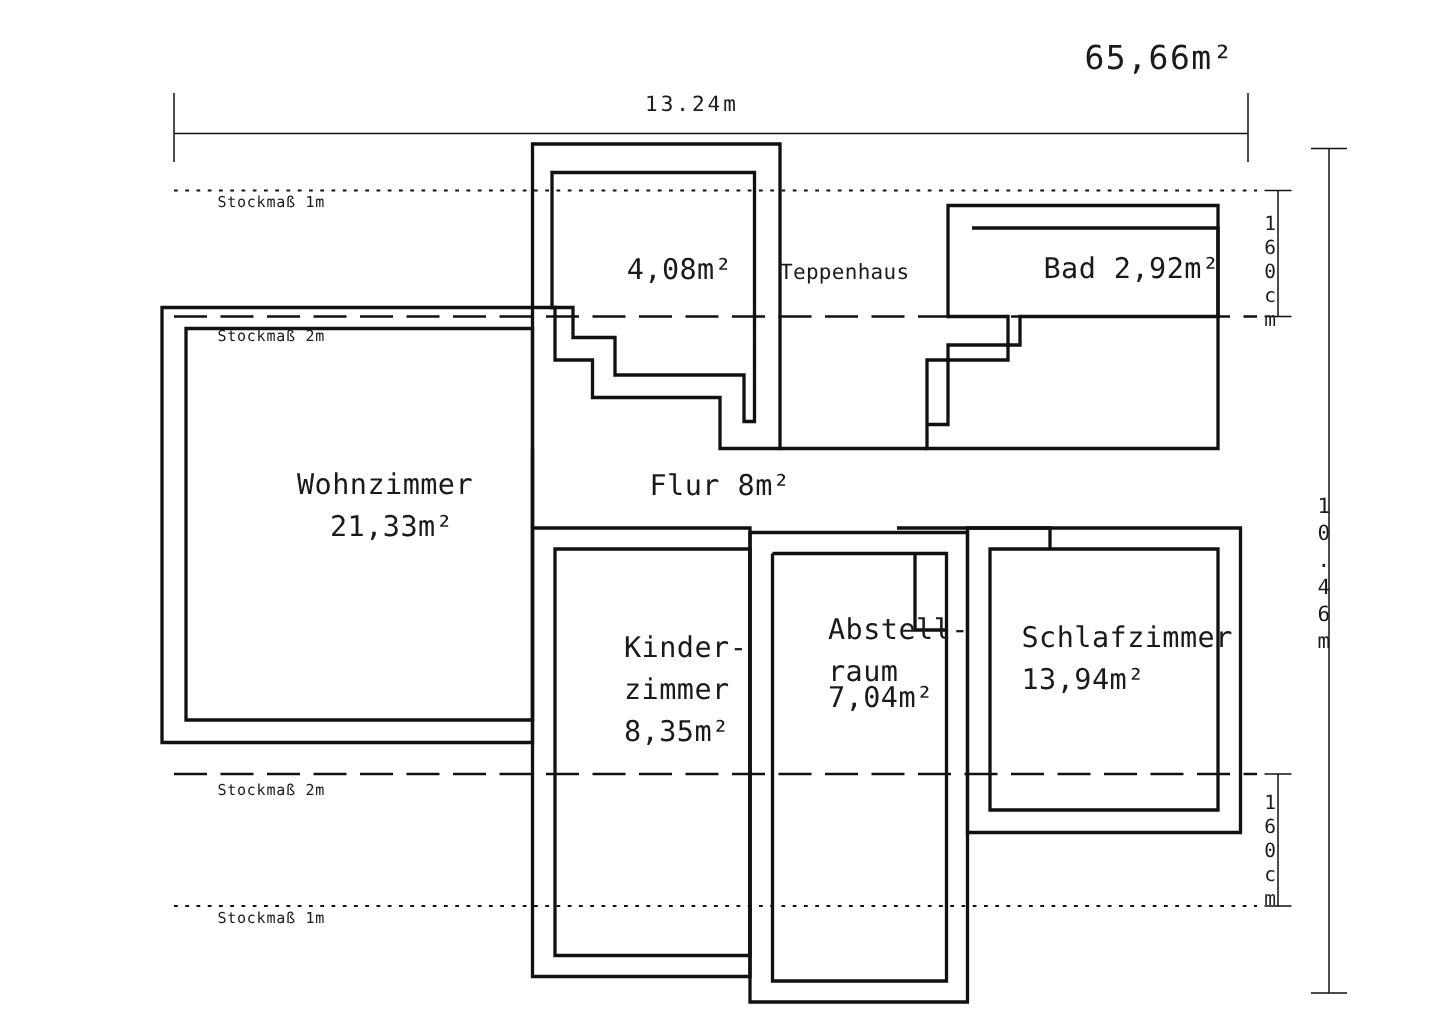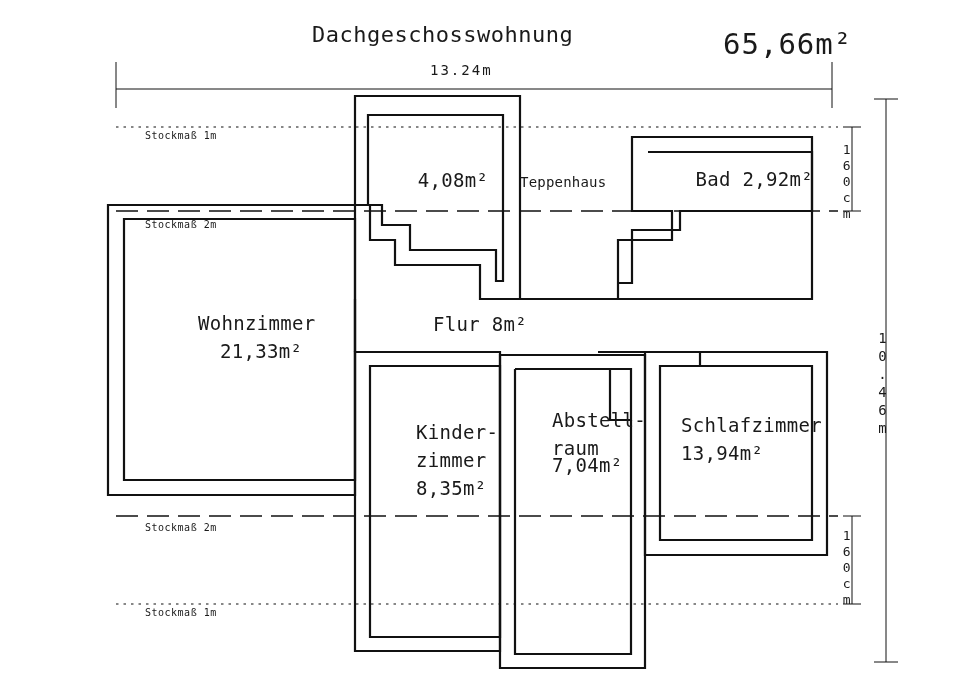--- a/index.html
+++ b/index.html
@@ -21,21 +21,21 @@
   .txt {
     position: absolute;
     white-space: pre;
     line-height: 1.25;
   }
   .title {
     font-size: 22px;
     letter-spacing: 0.5px;
   }
   .area-total {
-    font-size: 29px;
+    font-size: 22px;
     letter-spacing: 1px;
   }
   .room-label {
     font-size: 19px;
     text-align: center;
     letter-spacing: 0.3px;
   }
   .room-label.left {
     text-align: left;
     margin-left: 28px;
@@ -148,21 +148,20 @@
     <path class="wall" d="M 515,369 L 515,654 L 631,654 L 631,420"></path>
 
     <path class="wall" d="M 645,352 L 827,352 L 827,555 L 645,555 Z"></path>
     <path class="wall" d="M 660,366 L 812,366 L 812,540 L 660,540 Z"></path>
     <path class="wall" d="M 598,352 L 700,352 L 700,366"></path>
 
     <path class="wall" d="M 520,299 L 618,299"></path>
     <path class="wall" d="M 355,299 L 355,352"></path>
   </svg>
 
-  <div class="txt title" style="left:312px; top:21px;">Dachgeschosswohnung</div>
 
   <div class="txt area-total" style="left:723px; top:26px;">65,66m²</div>
 
   <div class="txt dim-label" style="left:430px; top:62px;">13.24m</div>
 
   <div class="txt vert-lg" style="left:873px; top:330px;">10.46m</div>
 
   <div class="txt vert" style="left:838px; top:142px;">160cm</div>
 
   <div class="txt vert" style="left:838px; top:528px;">160cm</div>

